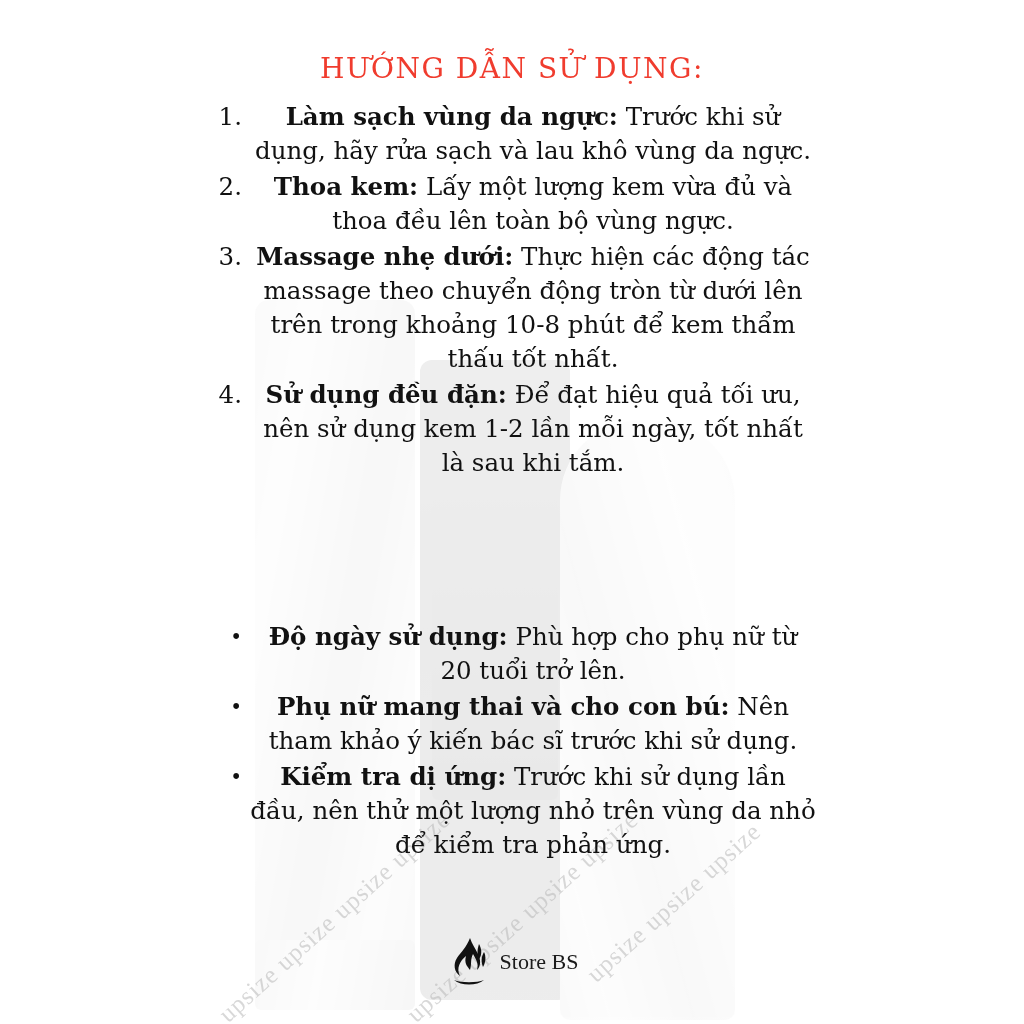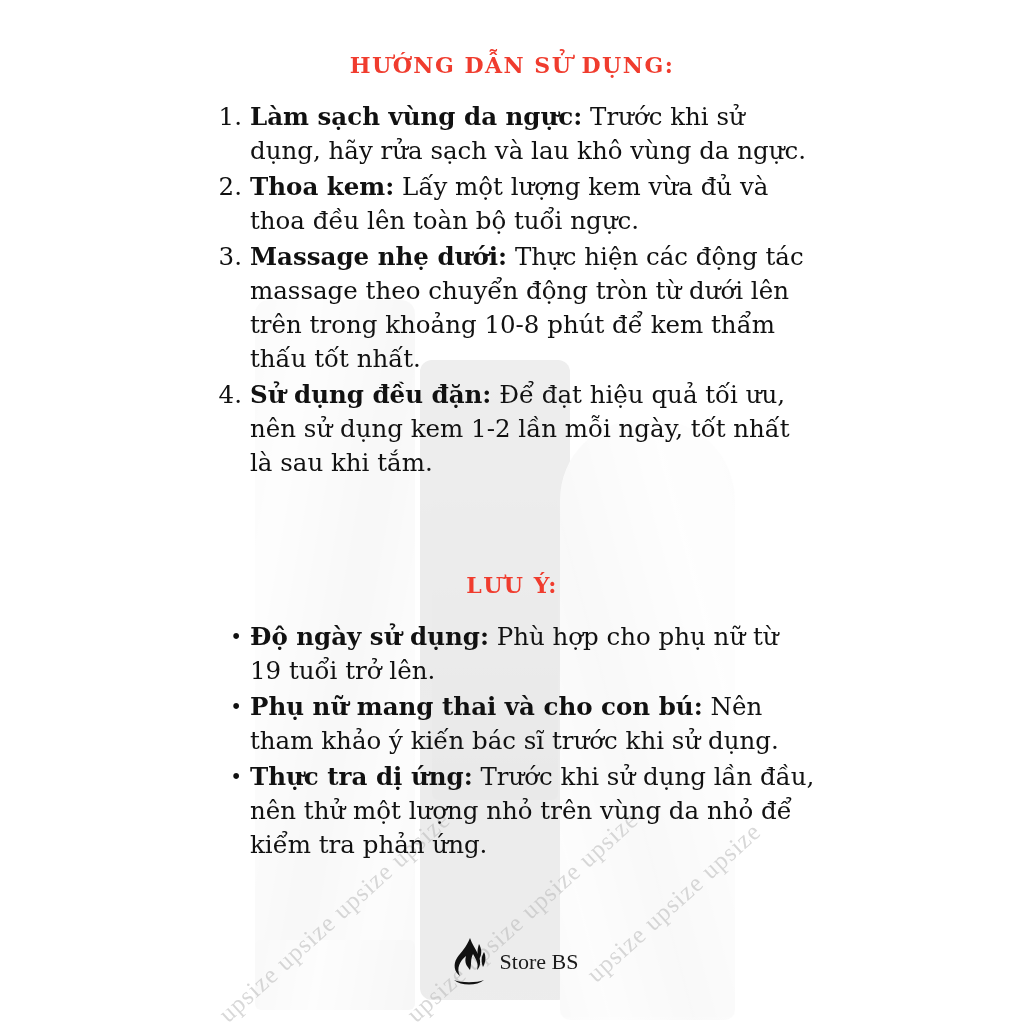--- a/index.html
+++ b/index.html
@@ -110,22 +110,22 @@
     left: 0;
     top: 0;
     width: 1024px;
     height: 1024px;
     padding: 0;
   }
 
   .heading {
     text-align: center;
     color: #f03c2e;
-    font-size: 22px;
-    font-weight: bold;
+    font-size: 28px;
+    font-weight: normal;
     letter-spacing: 1.5px;
     font-family: "DejaVu Serif", serif;
   }
   .heading-1 {
     position: absolute;
     left: 0; right: 0;
     top: 52px;
   }
   .heading-2 {
     position: absolute;
@@ -157,20 +157,21 @@
     font-size: 24.5px;
     line-height: 34px;
     color: #111;
     font-family: "DejaVu Serif", serif;
   }
   .marker.bullet {
     font-size: 20px;
   }
   .item-text {
     flex: 1 1 auto;
+    text-align: center;
     font-size: 24.5px;
     line-height: 34px;
     color: #111;
     font-family: "DejaVu Serif", serif;
     font-weight: bold;
   }
   .item-text .plain {
     font-weight: normal;
   }
 
@@ -219,46 +220,45 @@
 
     <div class="heading heading-1">HƯỚNG DẪN SỬ DỤNG:</div>
 
     <ul class="list list-1">
       <li class="item">
         <span class="marker">1.</span>
         <span class="item-text"><span>Làm sạch vùng da ngực:</span><span class="plain"> Trước khi sử dụng, hãy rửa sạch và lau khô vùng da ngực.</span></span>
       </li>
       <li class="item">
         <span class="marker">2.</span>
-        <span class="item-text"><span>Thoa kem:</span><span class="plain"> Lấy một lượng kem vừa đủ và thoa đều lên toàn bộ tuổi ngực.</span></span>
+        <span class="item-text"><span>Thoa kem:</span><span class="plain"> Lấy một lượng kem vừa đủ và thoa đều lên toàn bộ vùng ngực.</span></span>
       </li>
       <li class="item">
         <span class="marker">3.</span>
         <span class="item-text"><span>Massage nhẹ dưới:</span><span class="plain"> Thực hiện các động tác massage theo chuyển động tròn từ dưới lên trên trong khoảng 10-8 phút để kem thẩm thấu tốt nhất.</span></span>
       </li>
       <li class="item">
         <span class="marker">4.</span>
         <span class="item-text"><span>Sử dụng đều đặn:</span><span class="plain"> Để đạt hiệu quả tối ưu, nên sử dụng kem 1-2 lần mỗi ngày, tốt nhất là sau khi tắm.</span></span>
       </li>
     </ul>
 
-    <div class="heading heading-2">LƯU Ý:</div>
 
     <ul class="list list-2">
       <li class="item">
         <span class="marker bullet">•</span>
-        <span class="item-text"><span>Độ ngày sử dụng:</span><span class="plain"> Phù hợp cho phụ nữ từ 19 tuổi trở lên.</span></span>
+        <span class="item-text"><span>Độ ngày sử dụng:</span><span class="plain"> Phù hợp cho phụ nữ từ 20 tuổi trở lên.</span></span>
       </li>
       <li class="item">
         <span class="marker bullet">•</span>
         <span class="item-text"><span>Phụ nữ mang thai và cho con bú:</span><span class="plain"> Nên tham khảo ý kiến bác sĩ trước khi sử dụng.</span></span>
       </li>
       <li class="item">
         <span class="marker bullet">•</span>
-        <span class="item-text"><span>Thực tra dị ứng:</span><span class="plain"> Trước khi sử dụng lần đầu, nên thử một lượng nhỏ trên vùng da nhỏ để kiểm tra phản ứng.</span></span>
+        <span class="item-text"><span>Kiểm tra dị ứng:</span><span class="plain"> Trước khi sử dụng lần đầu, nên thử một lượng nhỏ trên vùng da nhỏ để kiểm tra phản ứng.</span></span>
       </li>
     </ul>
 
   </div>
 
   <div class="footer">
     <span>
       <svg class="logo-mark" viewBox="0 0 46 52" xmlns="http://www.w3.org/2000/svg">
         <g fill="#111111">
           <path d="M24 2 C20 12 15 16 11 22 C7 28 8 36 14 40 C10 32 14 25 20 20 C18 27 21 30 24 34 C26 28 24 24 27 18 C30 24 33 27 31 34 C35 30 35 24 32 18 C29 12 26 8 24 2 Z"></path>

